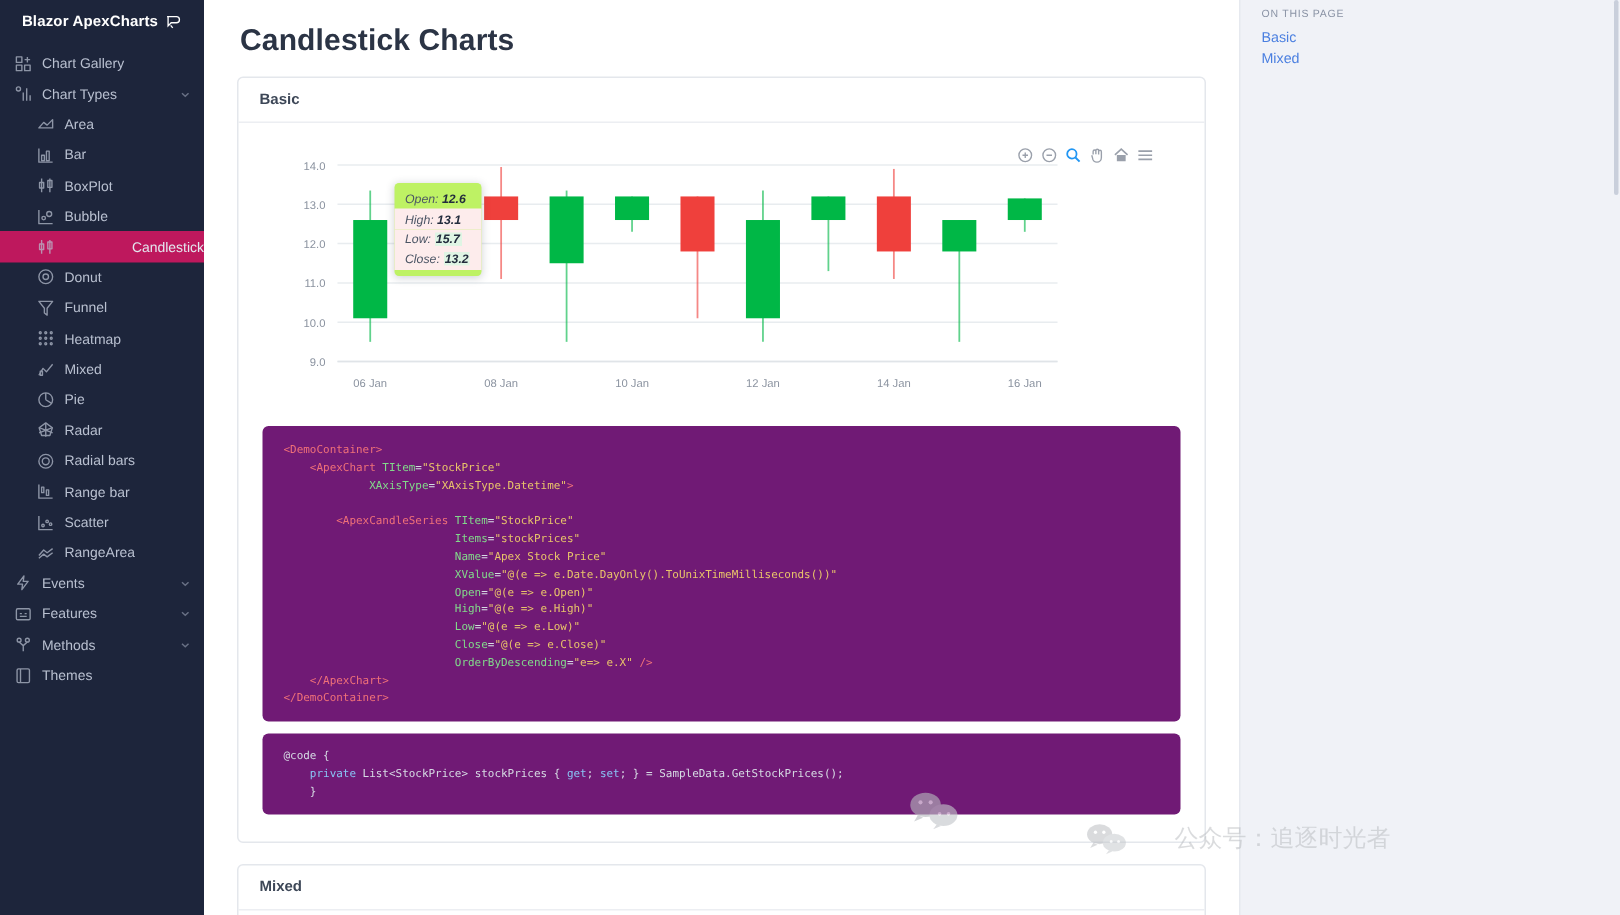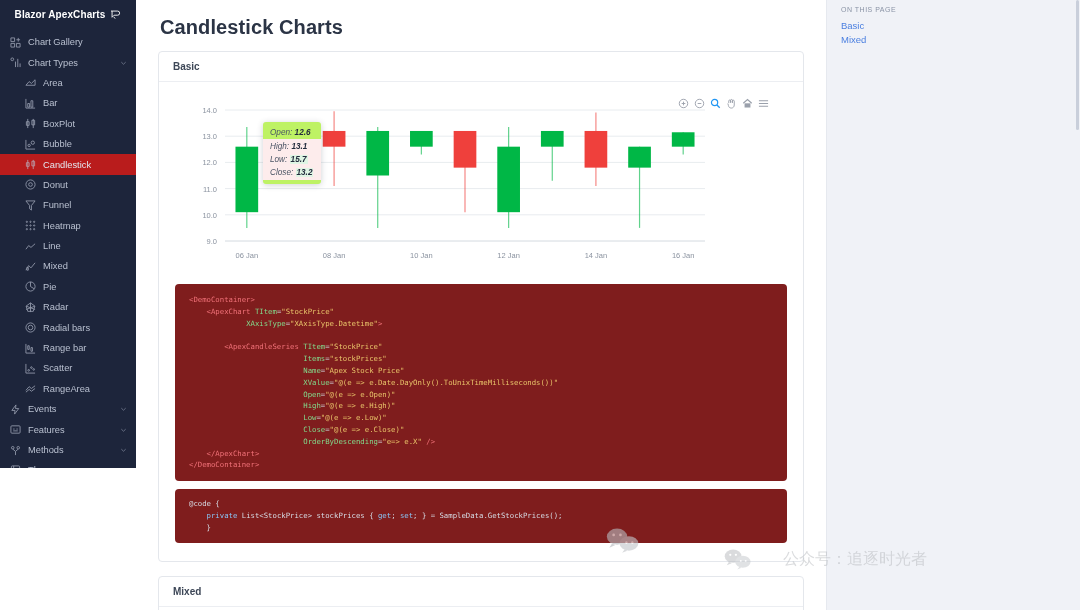--- a/index.html
+++ b/index.html
@@ -6,21 +6,21 @@
   html, body {
     width: 1080px; height: 610px;
     overflow: hidden;
     font-family: "Liberation Sans", sans-serif;
     background: #ffffff;
   }
   .app { display: flex; width: 1080px; height: 610px; position: relative; }
 
   
   .sidebar {
-    width: 136px; min-width: 136px; height: 468px;
+    width: 136px; min-width: 136px; height: 610px;
     background: #1d253b;
     color: #c4cad8;
     font-size: 9.5px;
     overflow: hidden;
     position: relative;
   }
   .brand {
     height: 28px; display: flex; align-items: center; justify-content: center;
     gap: 5px;
     color: #ffffff; font-weight: bold; font-size: 10px;
@@ -31,21 +31,21 @@
   .nav-item {
     display: flex; align-items: center;
     height: 20.4px;
     padding-left: 9px;
     color: #b9c0d0;
     font-size: 9.3px;
     position: relative;
     cursor: pointer;
   }
   .nav-item.sub { padding-left: 24px; }
-  .nav-item.active { background: #b91c1c; color: #e3e7ef; }
+  .nav-item.active { background: #be185d; color: #e3e7ef; justify-content: space-between; }
   .nav-item .ico {
     width: 13px; min-width: 13px; height: 13px;
     display: inline-flex; align-items: center; justify-content: center;
     margin-right: 6px; opacity: .72;
   }
   .nav-item .ico svg { width: 11px; height: 11px; display: block; }
   .nav-item .lbl { white-space: nowrap; }
   .chev {
     position: absolute; right: 9px; top: 50%; transform: translateY(-50%);
     width: 7px; height: 7px; opacity: .6;
@@ -97,21 +97,21 @@
     font-style: italic;
   }
   .tt-row { padding: 2.2px 8px 2.2px 7px; white-space: nowrap; }
   .tt-row.hi { background: #fdecec; }
   .tt-row .k { color: #4b5565; }
   .tt-row .v { font-weight: bold; color: #232c3d; }
   .tt-row .v.gbg { background: #dff5e4; padding: 0 1px; }
 
   
   .code-block {
-    background: #7f1d1d; border-radius: 4px;
+    background: #701a75; border-radius: 4px;
     padding: 10px 14px; margin-top: 8px;
     font-family: "DejaVu Sans Mono", monospace;
     font-size: 7.3px; line-height: 1.62;
     color: #d6dbe4; overflow: hidden; white-space: pre;
   }
   .code-block.small { padding: 9px 14px; }
   .t-tag  { color: #f07178; }
   .t-attr { color: #82d98b; }
   .t-str  { color: #e9c46a; }
   .t-kw   { color: #89c4f4; }
@@ -264,28 +264,20 @@
               <circle cx="10" cy="2" r=".7"></circle>
               <circle cx="2" cy="6" r=".7"></circle>
               <circle cx="6" cy="6" r=".7"></circle>
               <circle cx="10" cy="6" r=".7"></circle>
               <circle cx="2" cy="10" r=".7"></circle>
               <circle cx="6" cy="10" r=".7"></circle>
               <circle cx="10" cy="10" r=".7"></circle>
             </svg>
           </span>
           <span class="lbl">Heatmap</span>
-        </div>
-        <div class="nav-item sub">
-          <span class="ico">
-            <svg viewBox="0 0 12 12" fill="none" stroke="#b9c0d0" stroke-width="1" stroke-linejoin="round">
-              <path d="M1 9l3-4 2.5 2L11 3"></path>
-            </svg>
-          </span>
-          <span class="lbl">Line</span>
         </div>
         <div class="nav-item sub">
           <span class="ico">
             <svg viewBox="0 0 12 12" fill="none" stroke="#b9c0d0" stroke-width="1" stroke-linejoin="round">
               <path d="M1 10l3-5 2.5 2.5L11 2"></path>
               <rect x="2" y="7" width="1.6" height="3"></rect>
             </svg>
           </span>
           <span class="lbl">Mixed</span>
         </div>

